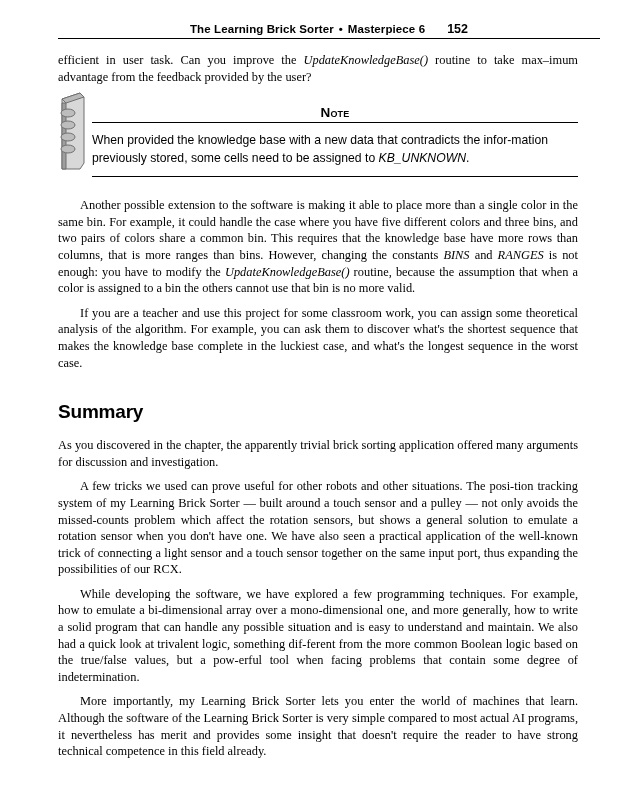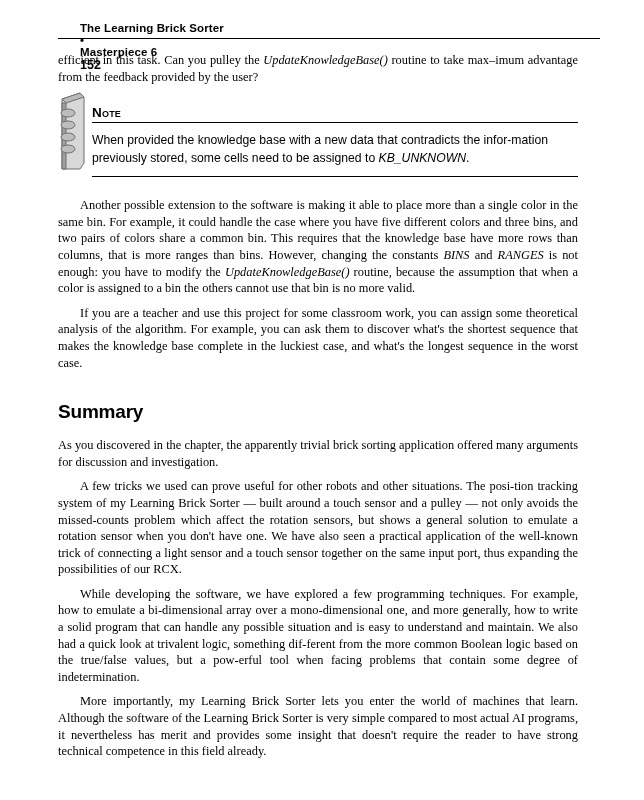--- a/index.html
+++ b/index.html
@@ -25,21 +25,20 @@
   
   .header {
     position: absolute;
     top: 22px;
     left: 58px;
     right: 44px;
     display: flex;
     align-items: baseline;
     justify-content: center;
     font-family: "Liberation Sans", sans-serif;
-    flex-direction: column;
   }
   .header-title {
     font-size: 11.5px;
     font-weight: bold;
     letter-spacing: 0.1px;
     color: #000;
   }
   .header-sep {
     font-size: 11.5px;
     font-weight: bold;
@@ -87,20 +86,21 @@
     width: 520px;
   }
   .note-label {
     font-family: "Liberation Sans", sans-serif;
     font-size: 13.5px;
     font-weight: bold;
     letter-spacing: 0.2px;
     padding-left: 34px;
     margin-bottom: 2px;
     font-variant: small-caps;
+    text-align: center;
   }
   .note-rule-top {
     border-top: 1.2px solid #000;
     margin-left: 34px;
     width: 486px;
   }
   .note-rule-bot {
     border-top: 1.2px solid #000;
     margin-left: 34px;
     width: 486px;
@@ -138,21 +138,21 @@
   <div class="header">
     <span class="header-title">The Learning Brick Sorter</span>
     <span class="header-sep">•</span>
     <span class="header-title">Masterpiece 6</span>
     <span class="header-page">152</span>
   </div>
   <div class="header-rule"></div>
 
   <div class="content">
 
-    <p><span>efficient in this task. Can you pulley the </span><i>UpdateKnowledgeBase()</i><span> routine to take max–imum advantage from the feedback provided by the user?</span></p>
+    <p><span>efficient in user task. Can you improve the </span><i>UpdateKnowledgeBase()</i><span> routine to take max–imum advantage from the feedback provided by the user?</span></p>
 
     <div class="note">
       <div class="note-icon">
         <svg width="30" height="86" viewBox="0 0 30 86" xmlns="http://www.w3.org/2000/svg">
           <g stroke="#6f6f6f" stroke-width="1" fill="#cfcfcf">
             <path d="M4 10 L22 4 L26 8 L26 74 L22 80 L4 80 Z" fill="#d8d8d8"></path>
             <path d="M4 10 L22 4 L26 8 L8 14 Z" fill="#b9b9b9"></path>
             <path d="M4 14 L8 14 L8 80 L4 80 Z" fill="#9e9e9e"></path>
           </g>
           <g stroke="#707070" stroke-width="1" fill="#bdbdbd">

